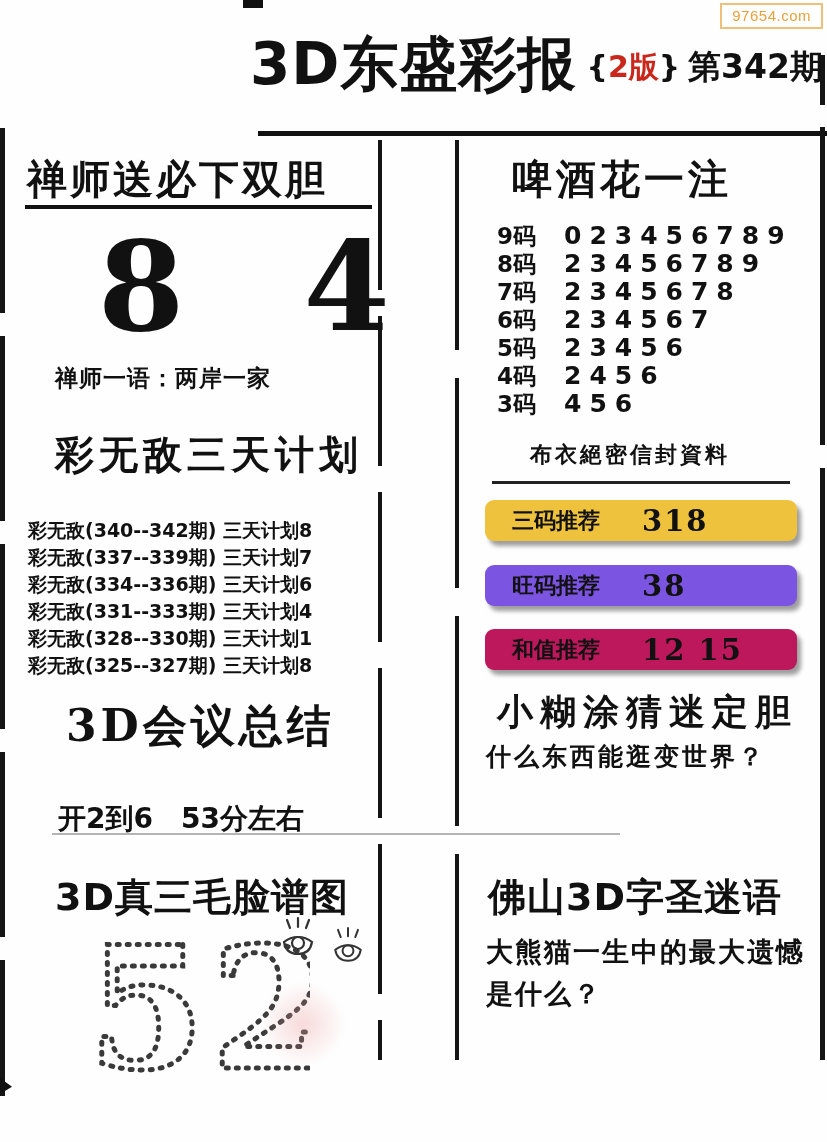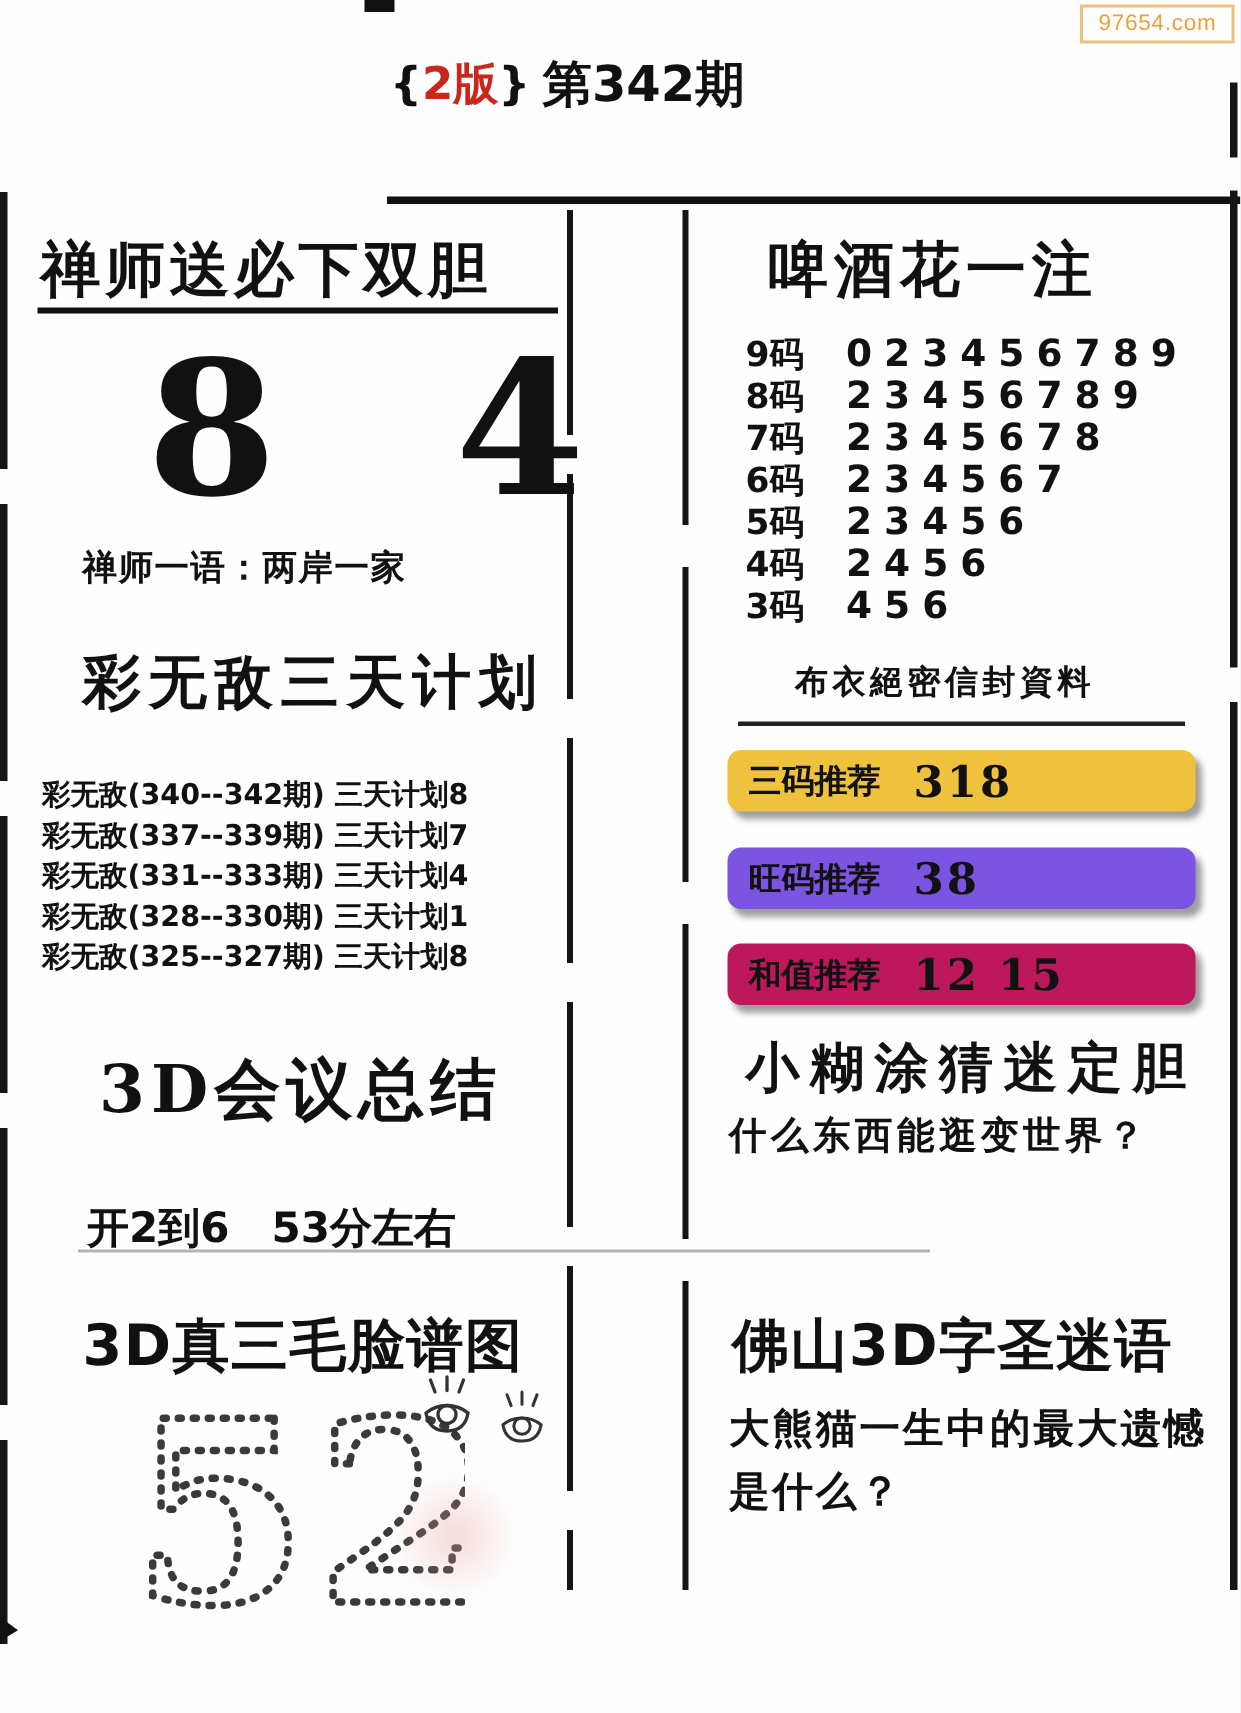--- a/index.html
+++ b/index.html
@@ -57,40 +57,41 @@
   #beer-heading{left:512px;top:152px;font-size:40px;font-weight:900;letter-spacing:4px;white-space:nowrap;}
   #beer-rows{left:497px;top:221px;}
   .beer-row{display:flex;align-items:baseline;height:28px;white-space:nowrap;}
   .beer-label{font-size:23px;font-weight:800;width:56px;}
   .beer-digits{font-size:25px;font-weight:800;letter-spacing:8px;margin-left:11px;}
   #envelope-heading{left:494px;top:440px;font-size:22px;font-weight:900;letter-spacing:3px;
     font-family:"DejaVu Serif","Liberation Serif",serif;white-space:nowrap;margin-left:36px;}
   #envelope-underline{left:492px;top:481px;width:298px;height:3px;background:#222;}
   .reco-bar{left:485px;width:312px;height:41px;border-radius:9px;
     box-shadow:4px 5px 4px rgba(0,0,0,.38);
-    display:flex;align-items:center;padding-left:14px;box-sizing:border-box;white-space:nowrap;}
+    display:flex;align-items:center;padding-left:27px;box-sizing:border-box;white-space:nowrap;gap:20px;}
   .reco-label{font-size:22px;font-weight:800;font-family:"DejaVu Serif","Liberation Serif",serif;}
   .reco-value{font-size:29px;font-weight:800;margin-left:22px;letter-spacing:2px;
     font-family:"DejaVu Serif","Liberation Serif",serif;}
   #bar-gold{top:500px;} #bar-purple{top:565px;} #bar-pink{top:629px;}
   #riddle-dan-heading{left:497px;top:688px;font-size:36px;font-weight:900;letter-spacing:7px;white-space:nowrap;}
   #riddle-dan-question{left:486px;top:740px;font-size:25px;font-weight:800;letter-spacing:3px;white-space:nowrap;}
   #riddle-foshan-heading{left:488px;top:872px;font-size:38px;font-weight:900;letter-spacing:1px;white-space:nowrap;}
   #riddle-foshan-q1{left:486px;top:934px;font-size:27px;font-weight:800;letter-spacing:2px;white-space:nowrap;}
   #riddle-foshan-q2{left:486px;top:976px;font-size:27px;font-weight:800;letter-spacing:2px;white-space:nowrap;}
 </style>
 </head>
 <body>
 
 <div id="page">
 
   <div class="abs" id="site-badge" style="color: rgb(232, 162, 60);">97654.com</div>
   <div class="abs" id="top-edge-mark"></div>
 
   <div class="abs" id="masthead">
+    <span class="main-title">3D东盛彩报</span>
     <span class="edition"><span>{</span><span class="red" style="color: rgb(201, 39, 28);">2版</span><span>}</span></span>
     <span class="issue">第342期</span>
   </div>
   <div class="abs" id="title-rule"></div>
 
   <div class="abs" id="left-border"></div>
   <div class="abs vline" id="mid-divider-left"></div>
   <div class="abs vline" id="mid-divider-right"></div>
   <div class="abs right-border-seg" style="top:55px;height:50px;"></div>
   <div class="abs right-border-seg" style="top:127px;height:318px;"></div>
@@ -100,20 +101,21 @@
 
   <div class="abs" id="zen-heading">禅师送必下双胆</div>
   <div class="abs" id="zen-underline"></div>
   <div class="abs" id="zen-numbers">8 4</div>
   <div class="abs" id="zen-quote">禅师一语：两岸一家</div>
 
   <div class="abs" id="plan-heading">彩无敌三天计划</div>
   <div class="abs" id="plan-rows">
     <div class="plan-row">彩无敌(340--342期) 三天计划8</div>
     <div class="plan-row">彩无敌(337--339期) 三天计划7</div>
+    <div class="plan-row">彩无敌(334--336期) 三天计划6</div>
     <div class="plan-row">彩无敌(331--333期) 三天计划4</div>
     <div class="plan-row">彩无敌(328--330期) 三天计划1</div>
     <div class="plan-row">彩无敌(325--327期) 三天计划8</div>
   </div>
 
   <div class="abs" id="meeting-heading">3D会议总结</div>
   <div class="abs" id="meeting-line2">开2到6　53分左右</div>
 
   <div class="abs" id="face-heading">3D真三毛脸谱图</div>
   <svg class="abs" id="face-figure" width="232" height="176" viewBox="0 0 232 176">

